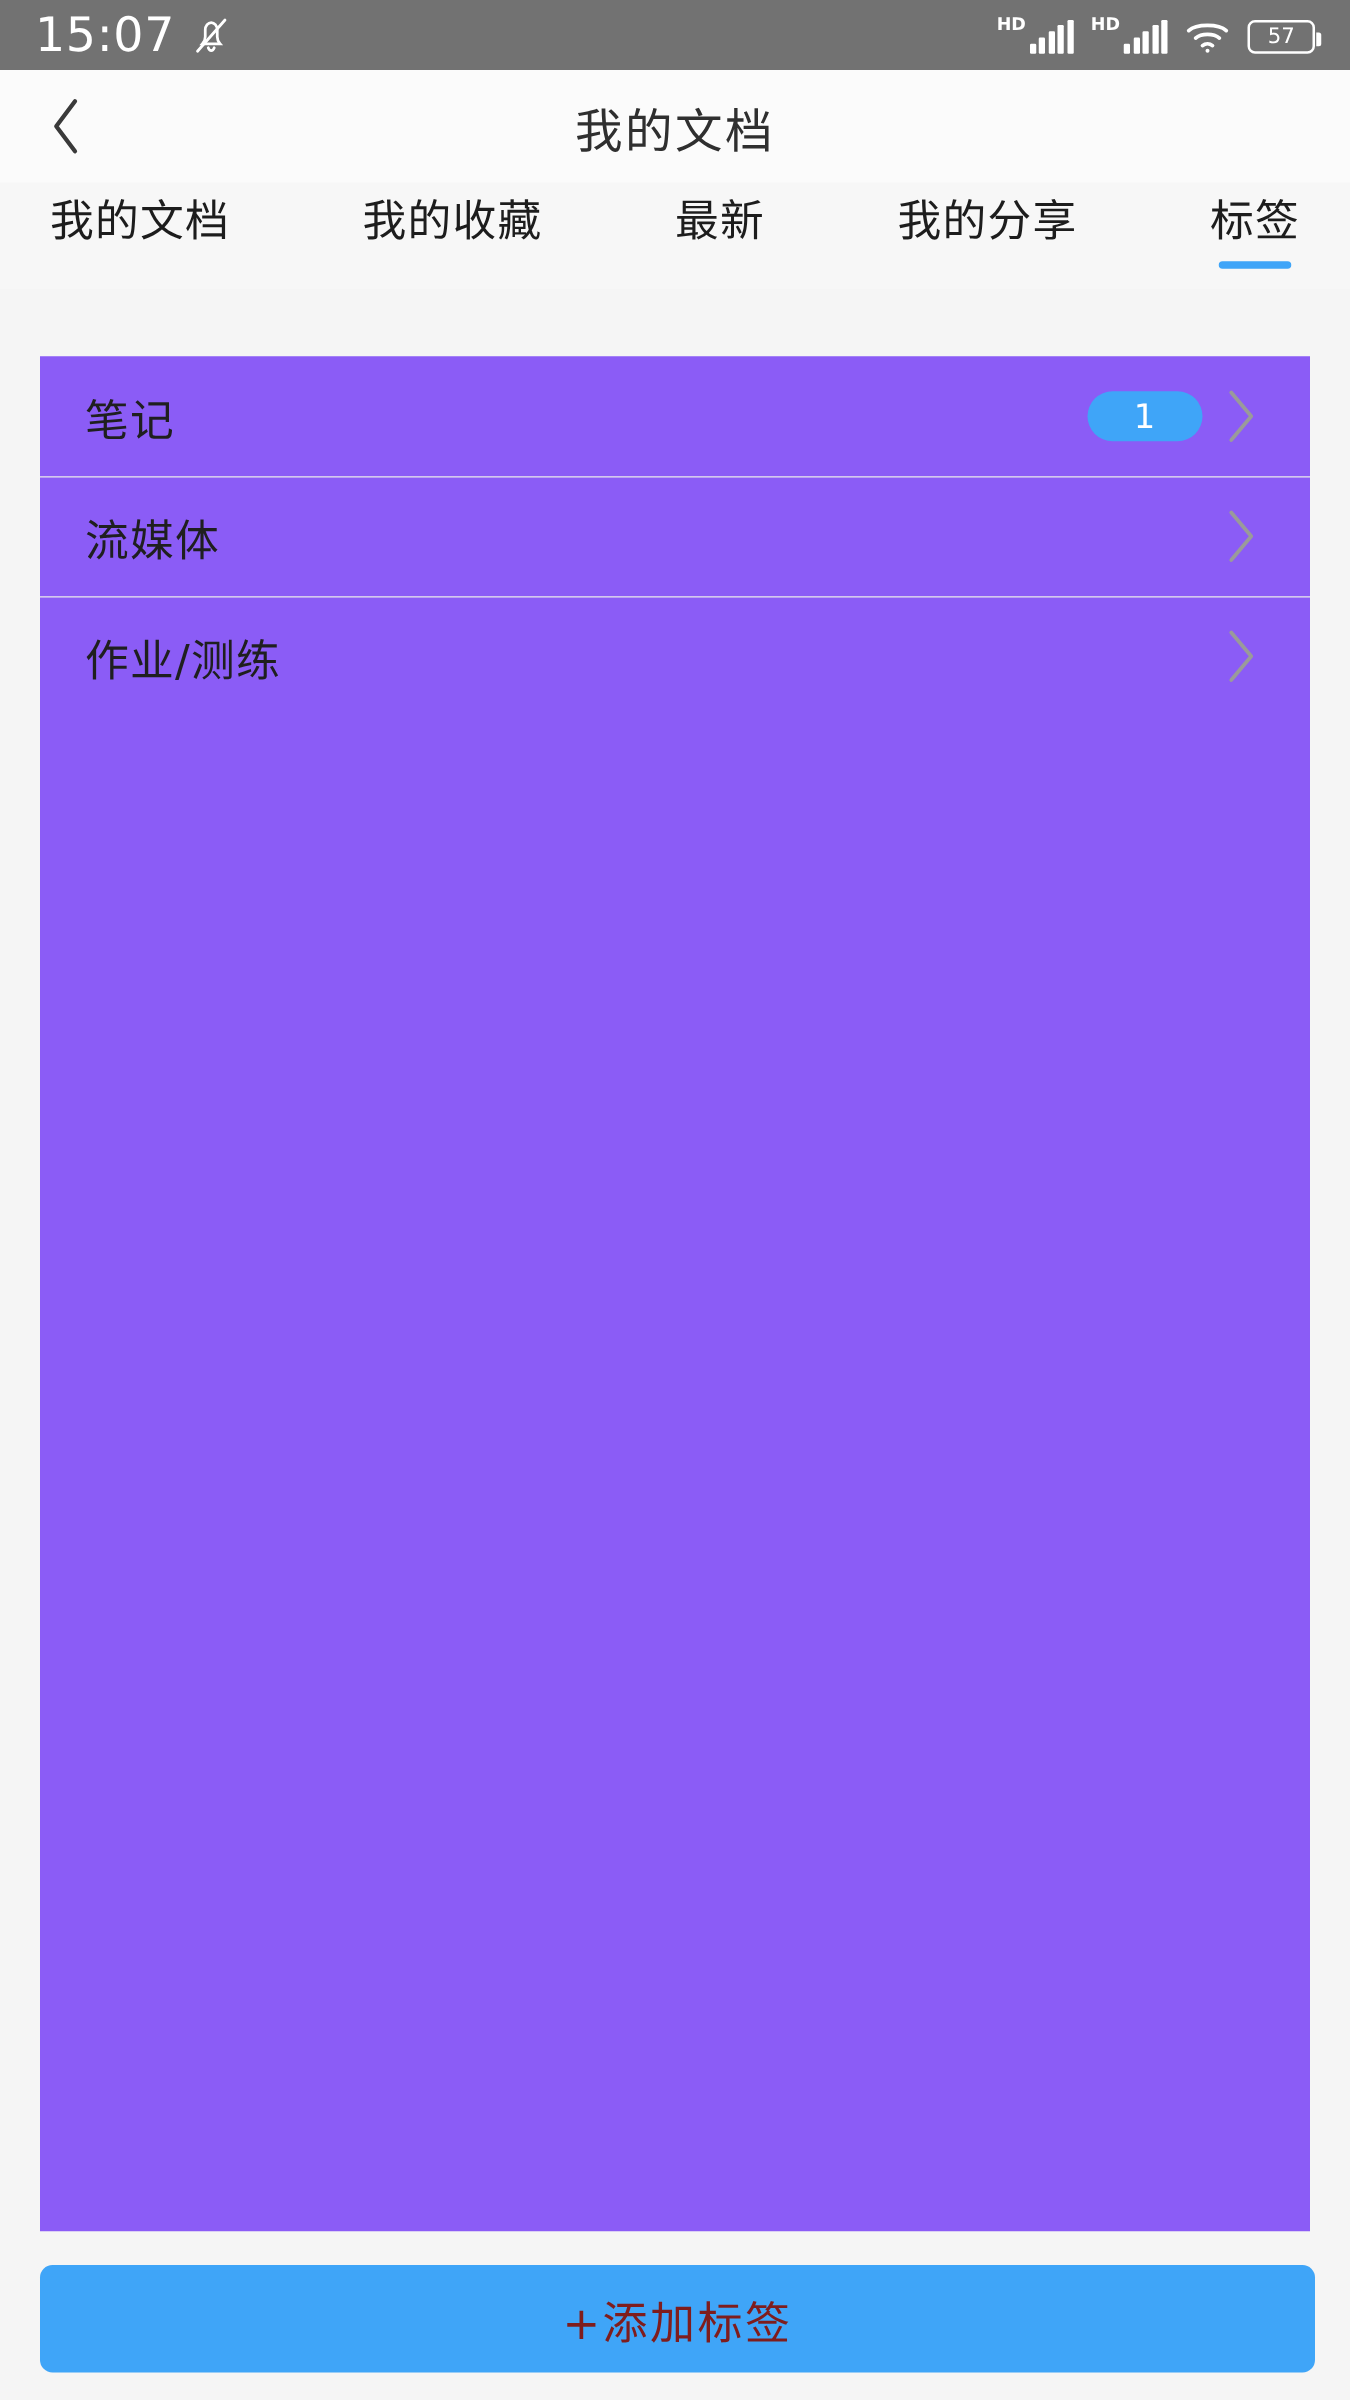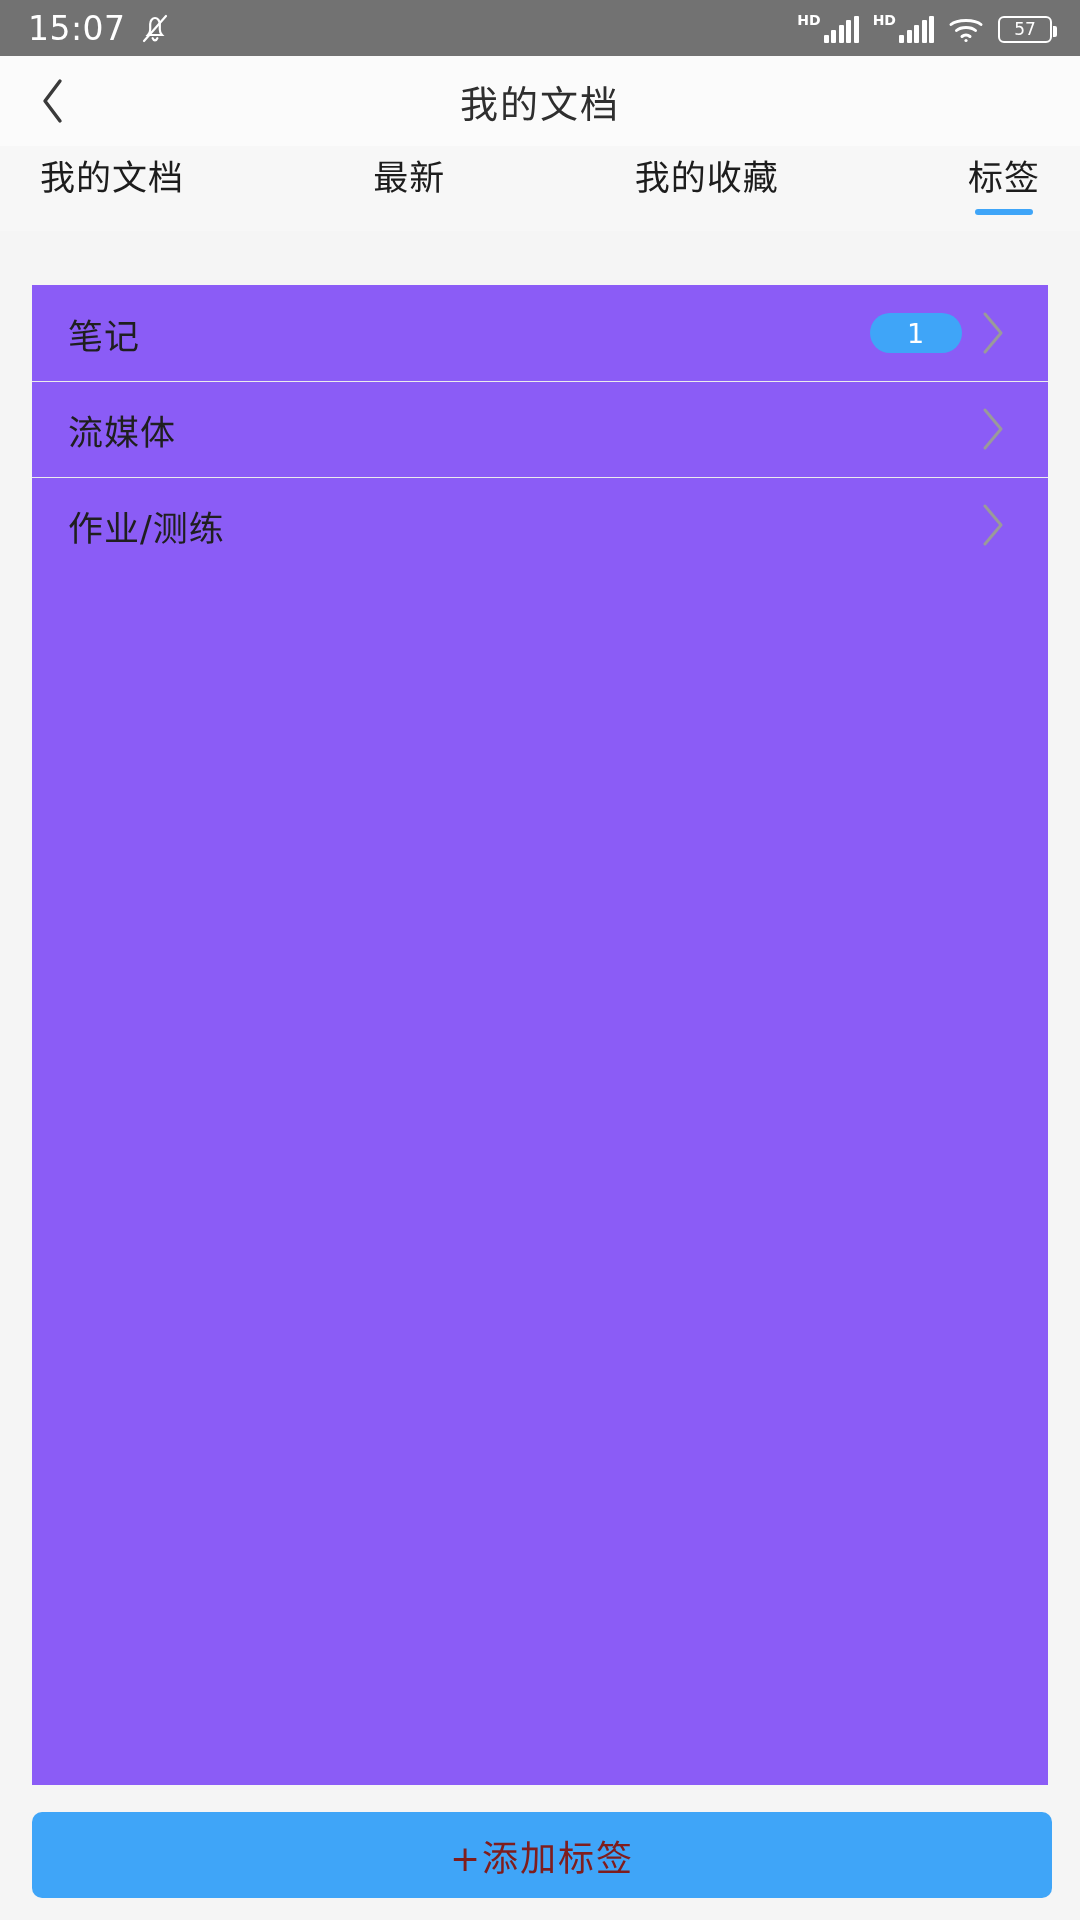--- a/index.html
+++ b/index.html
@@ -13,21 +13,21 @@
   
   .statusbar{
     position:relative;
     height:56px; width:1080px;
     background:#727272;
     display:flex; align-items:center;
     padding:0 28px;
     color:#ffffff;
   }
   .sb-left{ display:flex; align-items:center; gap:14px; }
-  .sb-time{ font-size:33px; letter-spacing:0.5px; font-weight:400; line-height:1; }
+  .sb-time{ font-size:38px; letter-spacing:0.5px; font-weight:400; line-height:1; }
   .sb-right{ margin-left:auto; display:flex; align-items:flex-end; gap:14px; }
 
   .mute-icon{ width:30px; height:34px; display:block; }
   .sig-group{ display:flex; align-items:flex-end; gap:3px; position:relative; }
   .hd-tag{ font-size:14px; line-height:1; font-weight:700; margin-bottom:16px; }
   .bars{ display:flex; align-items:flex-end; gap:2.5px; height:26px; }
   .bars i{ width:5px; background:#ffffff; display:block; border-radius:1px; }
   .bars i:nth-child(1){ height:8px; }
   .bars i:nth-child(2){ height:13px; }
   .bars i:nth-child(3){ height:18px; }
@@ -178,25 +178,29 @@
   </div>
   <div class="page-title">我的文档</div>
 </div>
 
 <div class="tabs">
   <div class="tab">
     <span class="tab-label">我的文档</span>
 
   </div>
   <div class="tab">
+    <span class="tab-label">我的收藏</span>
+
+  </div>
+  <div class="tab">
     <span class="tab-label">最新</span>
 
   </div>
   <div class="tab">
-    <span class="tab-label">我的收藏</span>
+    <span class="tab-label">我的分享</span>
 
   </div>
   <div class="tab active">
     <span class="tab-label">标签</span>
     <span class="underline"></span>
   </div>
 </div>
 
 <div class="card">
 

